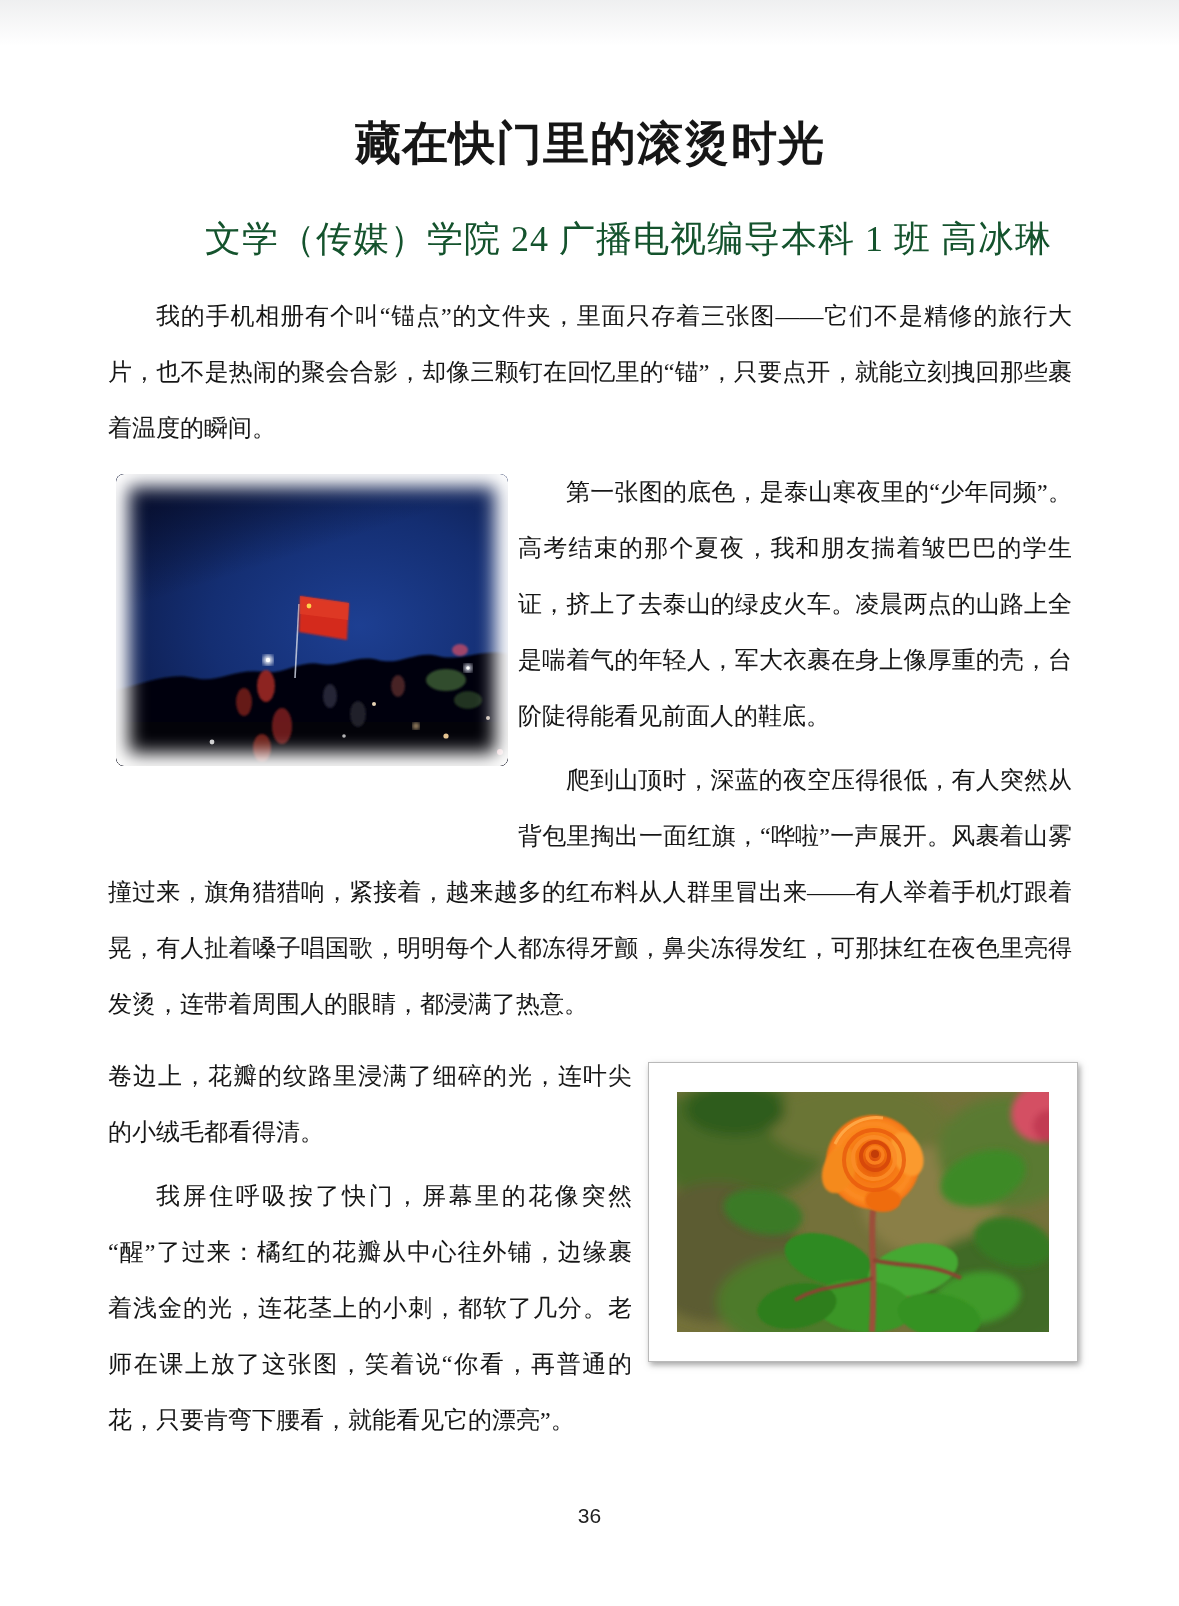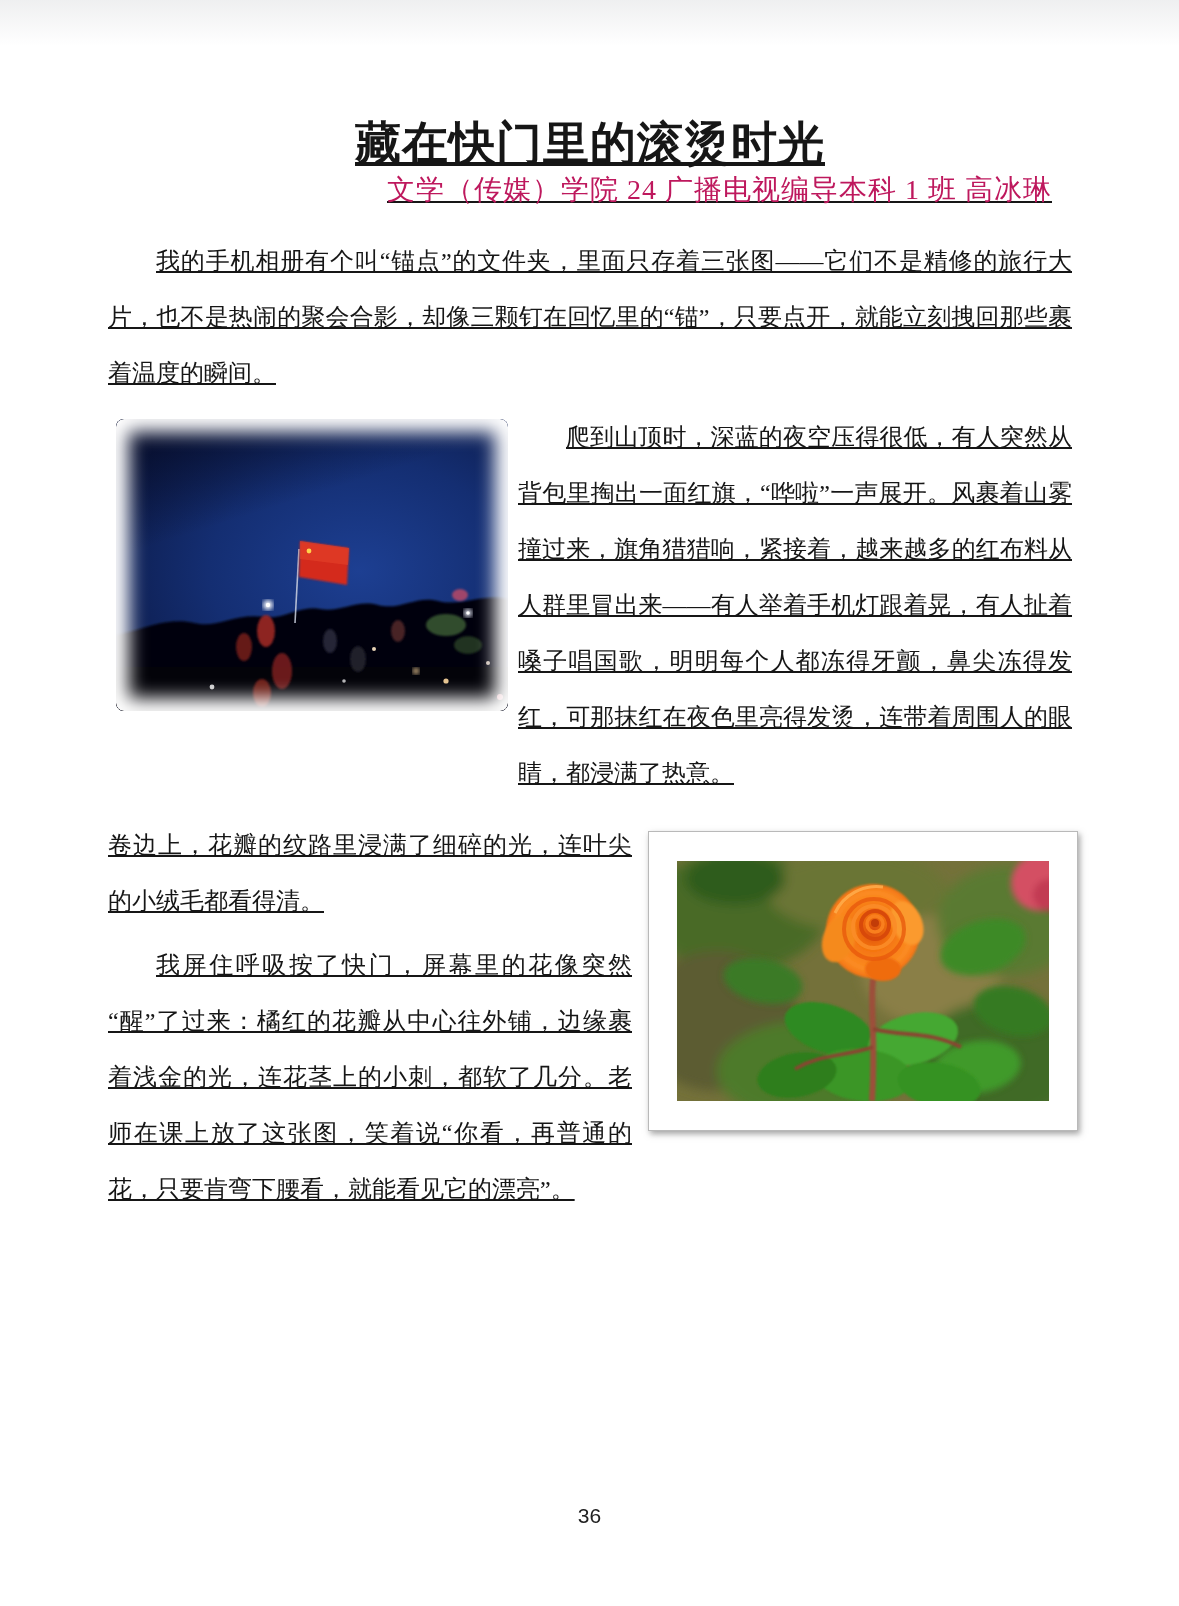--- a/index.html
+++ b/index.html
@@ -5,46 +5,46 @@
   html,body{margin:0;padding:0;background:#ffffff;}
   .page{
     position:relative;
     width:1179px;height:1606px;
     margin:0 auto;
     background:#ffffff;
     font-family:"Liberation Serif","DejaVu Serif",serif;
     color:#161616;
     overflow:hidden;
     box-sizing:border-box;
-    text-decoration:underline;
   }
   .page::before{
     content:"";
     position:absolute;left:0;top:0;right:0;height:46px;
     background:linear-gradient(180deg,rgba(120,126,134,.12),rgba(255,255,255,0));
     pointer-events:none;
   }
   .content{
     position:relative;
     padding:116px 99px 0 100px;
   }
   .doc-title{
     margin:0;
     text-align:center;
     font-size:46px;
     font-weight:bold;
     letter-spacing:1px;
     line-height:1.2;
   }
   .byline{
+    margin-top:44px;
     text-align:right;
     padding-right:28px;
-    font-size:28px;
+    font-size:36px;
     letter-spacing:1px;
-    color:#be185d;
+    color:#14532d;
   }
   .bodytext{ margin-top:24px; }
   p.para{
     margin:8px;
     font-size:24px;
     line-height:56px;
     text-align:justify;
     text-indent:2em;
   }
   p.para.no-indent{ text-indent:0; }
@@ -158,20 +158,21 @@
             <g>
               <line x1="183" y1="130" x2="179" y2="204" stroke="#cdd3e2" stroke-width="1.6" opacity="0.85"></line>
               <path d="M184,122 L233,129 L231,166 L183,158 Z" fill="#d42a1a" filter="url(#b1)"></path>
               <path d="M184,122 L233,129 L232,146 L184,140 Z" fill="#e4402a" opacity="0.65"></path>
               <circle cx="193" cy="132" r="2.4" fill="#ffd24a"></circle>
             </g>
           </svg>
           <div class="feather"></div>
         </div>
 
+        <p class="para">第一张图的底色，是泰山寒夜里的“少年同频”。高考结束的那个夏夜，我和朋友揣着皱巴巴的学生证，挤上了去泰山的绿皮火车。凌晨两点的山路上全是喘着气的年轻人，军大衣裹在身上像厚重的壳，台阶陡得能看见前面人的鞋底。</p>
         <p class="para">爬到山顶时，深蓝的夜空压得很低，有人突然从背包里掏出一面红旗，“哗啦”一声展开。风裹着山雾撞过来，旗角猎猎响，紧接着，越来越多的红布料从人群里冒出来——有人举着手机灯跟着晃，有人扯着嗓子唱国歌，明明每个人都冻得牙颤，鼻尖冻得发红，可那抹红在夜色里亮得发烫，连带着周围人的眼睛，都浸满了热意。</p>
       </div>
 
 
 
       <div class="clearfix">
         <div class="rose-frame">
           <svg viewBox="0 0 372 240" preserveAspectRatio="none">
             <defs>
               <filter id="rb3">

